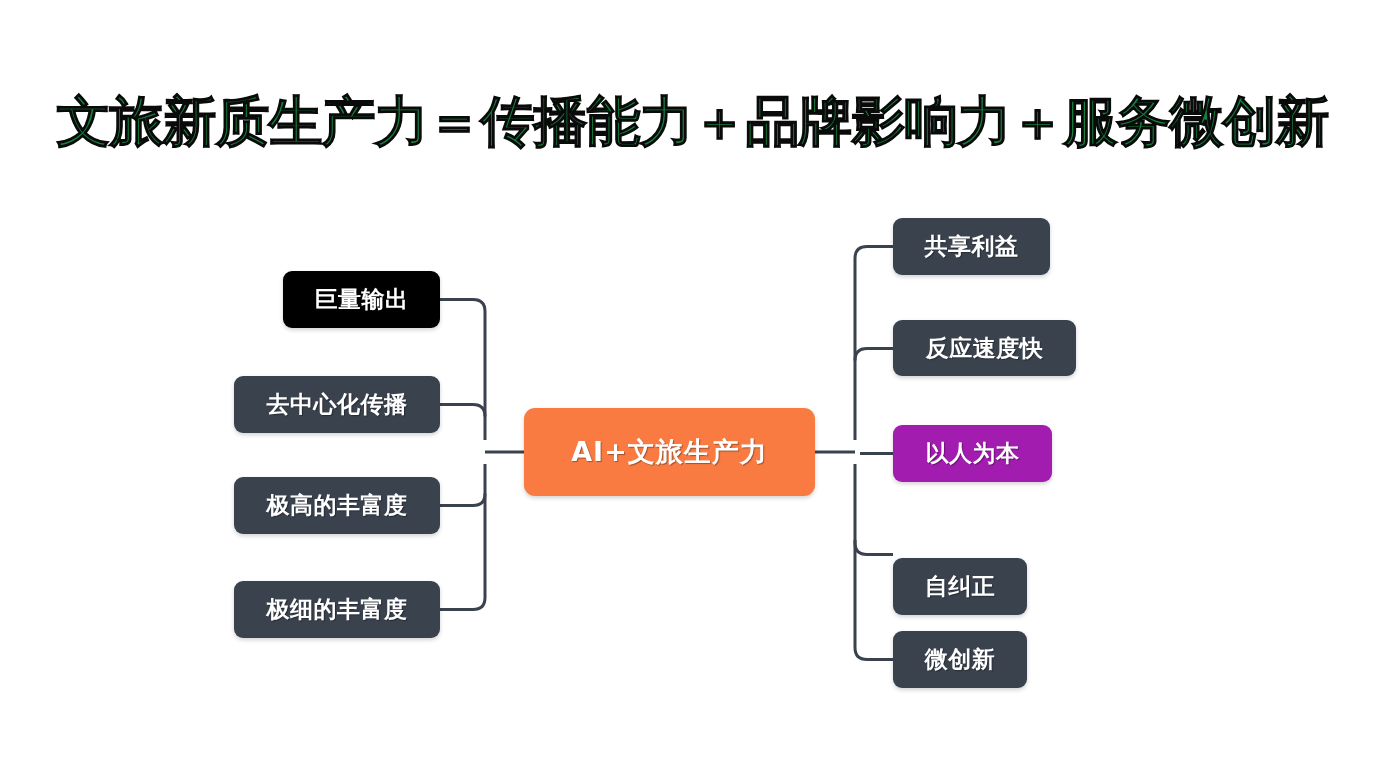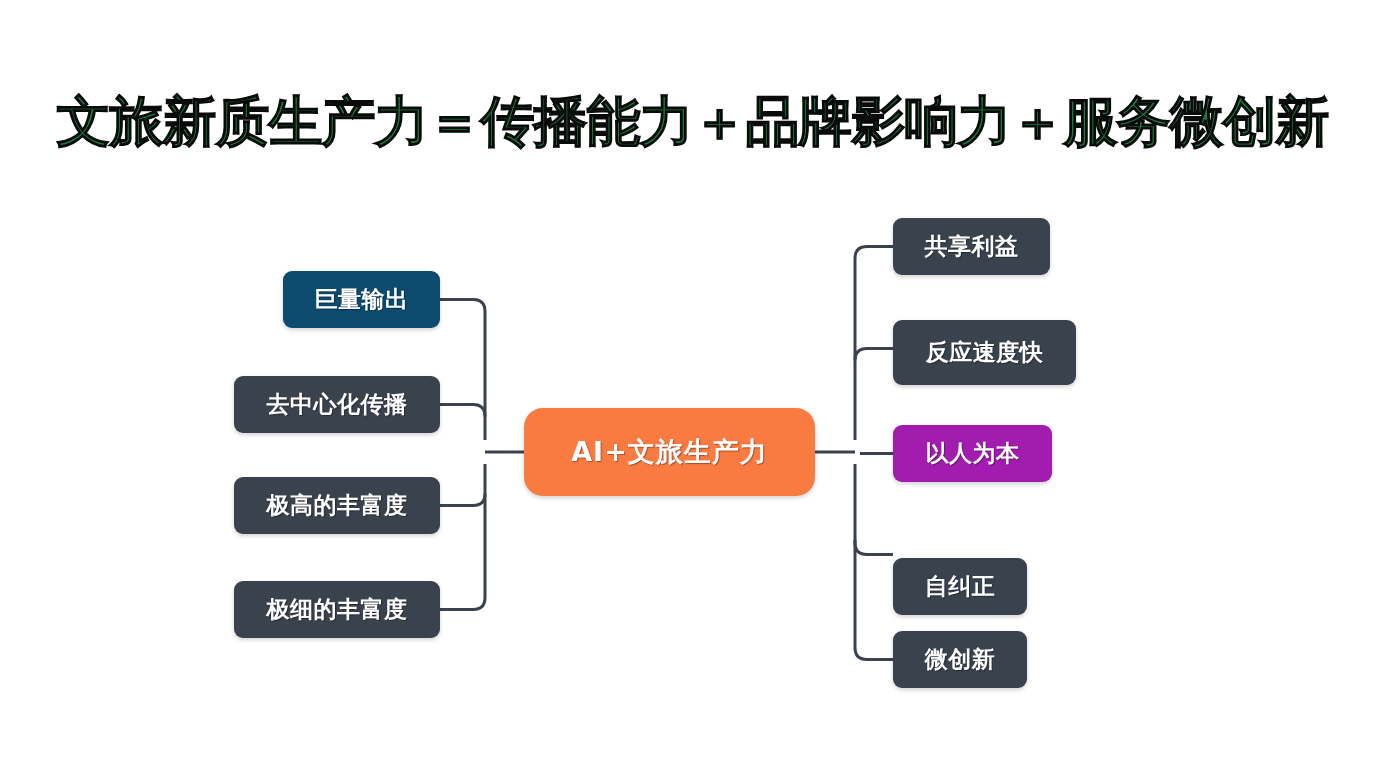--- a/index.html
+++ b/index.html
@@ -57,21 +57,21 @@
     box-shadow: 0 2px 4px rgba(0,0,0,0.18);
     text-shadow: 1px 1px 1px rgba(0,0,0,0.35);
   }
   .node.leaf {
     background: #3a424e;
     font-size: 23px;
   }
   .node.root {
     background: #f97b41;
     font-size: 27px;
-    border-radius: 19px;
+    border-radius: 11px;
     letter-spacing: 1px;
   }
 
   
   #connectors {
     position: absolute;
     left: 0;
     top: 0;
     width: 1385px;
     height: 771px;
@@ -105,37 +105,37 @@
     <path d="M 893 348.5 L 867 348.5 Q 855 348.5 855 360.5" stroke="#3a424e"></path>
     <path d="M 893 453.5 L 860 453.5" stroke="#3a424e"></path>
     <path d="M 893 554.5 L 867 554.5 Q 855 554.5 855 542.5 L 855 464" stroke="#3a424e"></path>
     <path d="M 893 659.5 L 867 659.5 Q 855 659.5 855 647.5 L 855 540" stroke="#3a424e"></path>
   </svg>
 
   <div class="node root" style="left: 524px; top: 408px; width: 291px; height: 88px; background: rgb(249, 123, 65); color: rgb(255, 255, 255);">
     <span>AI+文旅生产力</span>
   </div>
 
-  <div class="node leaf" style="left: 283px; top: 271px; width: 157px; height: 57px; background: #0c4a6e; color: rgb(255, 255, 255);">
+  <div class="node leaf" style="left: 283px; top: 271px; width: 157px; height: 57px; background: #000000; color: rgb(255, 255, 255);">
     <span>巨量输出</span>
   </div>
   <div class="node leaf" style="left: 234px; top: 477px; width: 206px; height: 57px; background: rgb(58, 66, 78); color: rgb(255, 255, 255);">
     <span>极高的丰富度</span>
   </div>
   <div class="node leaf" style="left: 234px; top: 376px; width: 206px; height: 57px; background: rgb(58, 66, 78); color: rgb(255, 255, 255);">
     <span>去中心化传播</span>
   </div>
   <div class="node leaf" style="left: 234px; top: 581px; width: 206px; height: 57px; background: rgb(58, 66, 78); color: rgb(255, 255, 255);">
     <span>极细的丰富度</span>
   </div>
 
   <div class="node leaf" style="left: 893px; top: 218px; width: 157px; height: 57px; background: rgb(58, 66, 78); color: rgb(255, 255, 255);">
     <span>共享利益</span>
   </div>
-  <div class="node leaf" style="left: 893px; top: 320px; width: 183px; height: 65px; background: rgb(58, 66, 78); color: rgb(255, 255, 255);">
+  <div class="node leaf" style="left: 893px; top: 320px; width: 183px; height: 56px; background: rgb(58, 66, 78); color: rgb(255, 255, 255);">
     <span>反应速度快</span>
   </div>
   <div class="node leaf" style="left: 893px; top: 425px; width: 159px; height: 57px; background: #a21caf; color: rgb(255, 255, 255);">
     <span>以人为本</span>
   </div>
   <div class="node leaf" style="left: 893px; top: 558px; width: 134px; height: 57px; background: rgb(58, 66, 78); color: rgb(255, 255, 255);">
     <span>自纠正</span>
   </div>
   <div class="node leaf" style="left: 893px; top: 631px; width: 134px; height: 57px; background: rgb(58, 66, 78); color: rgb(255, 255, 255);">
     <span>微创新</span>

